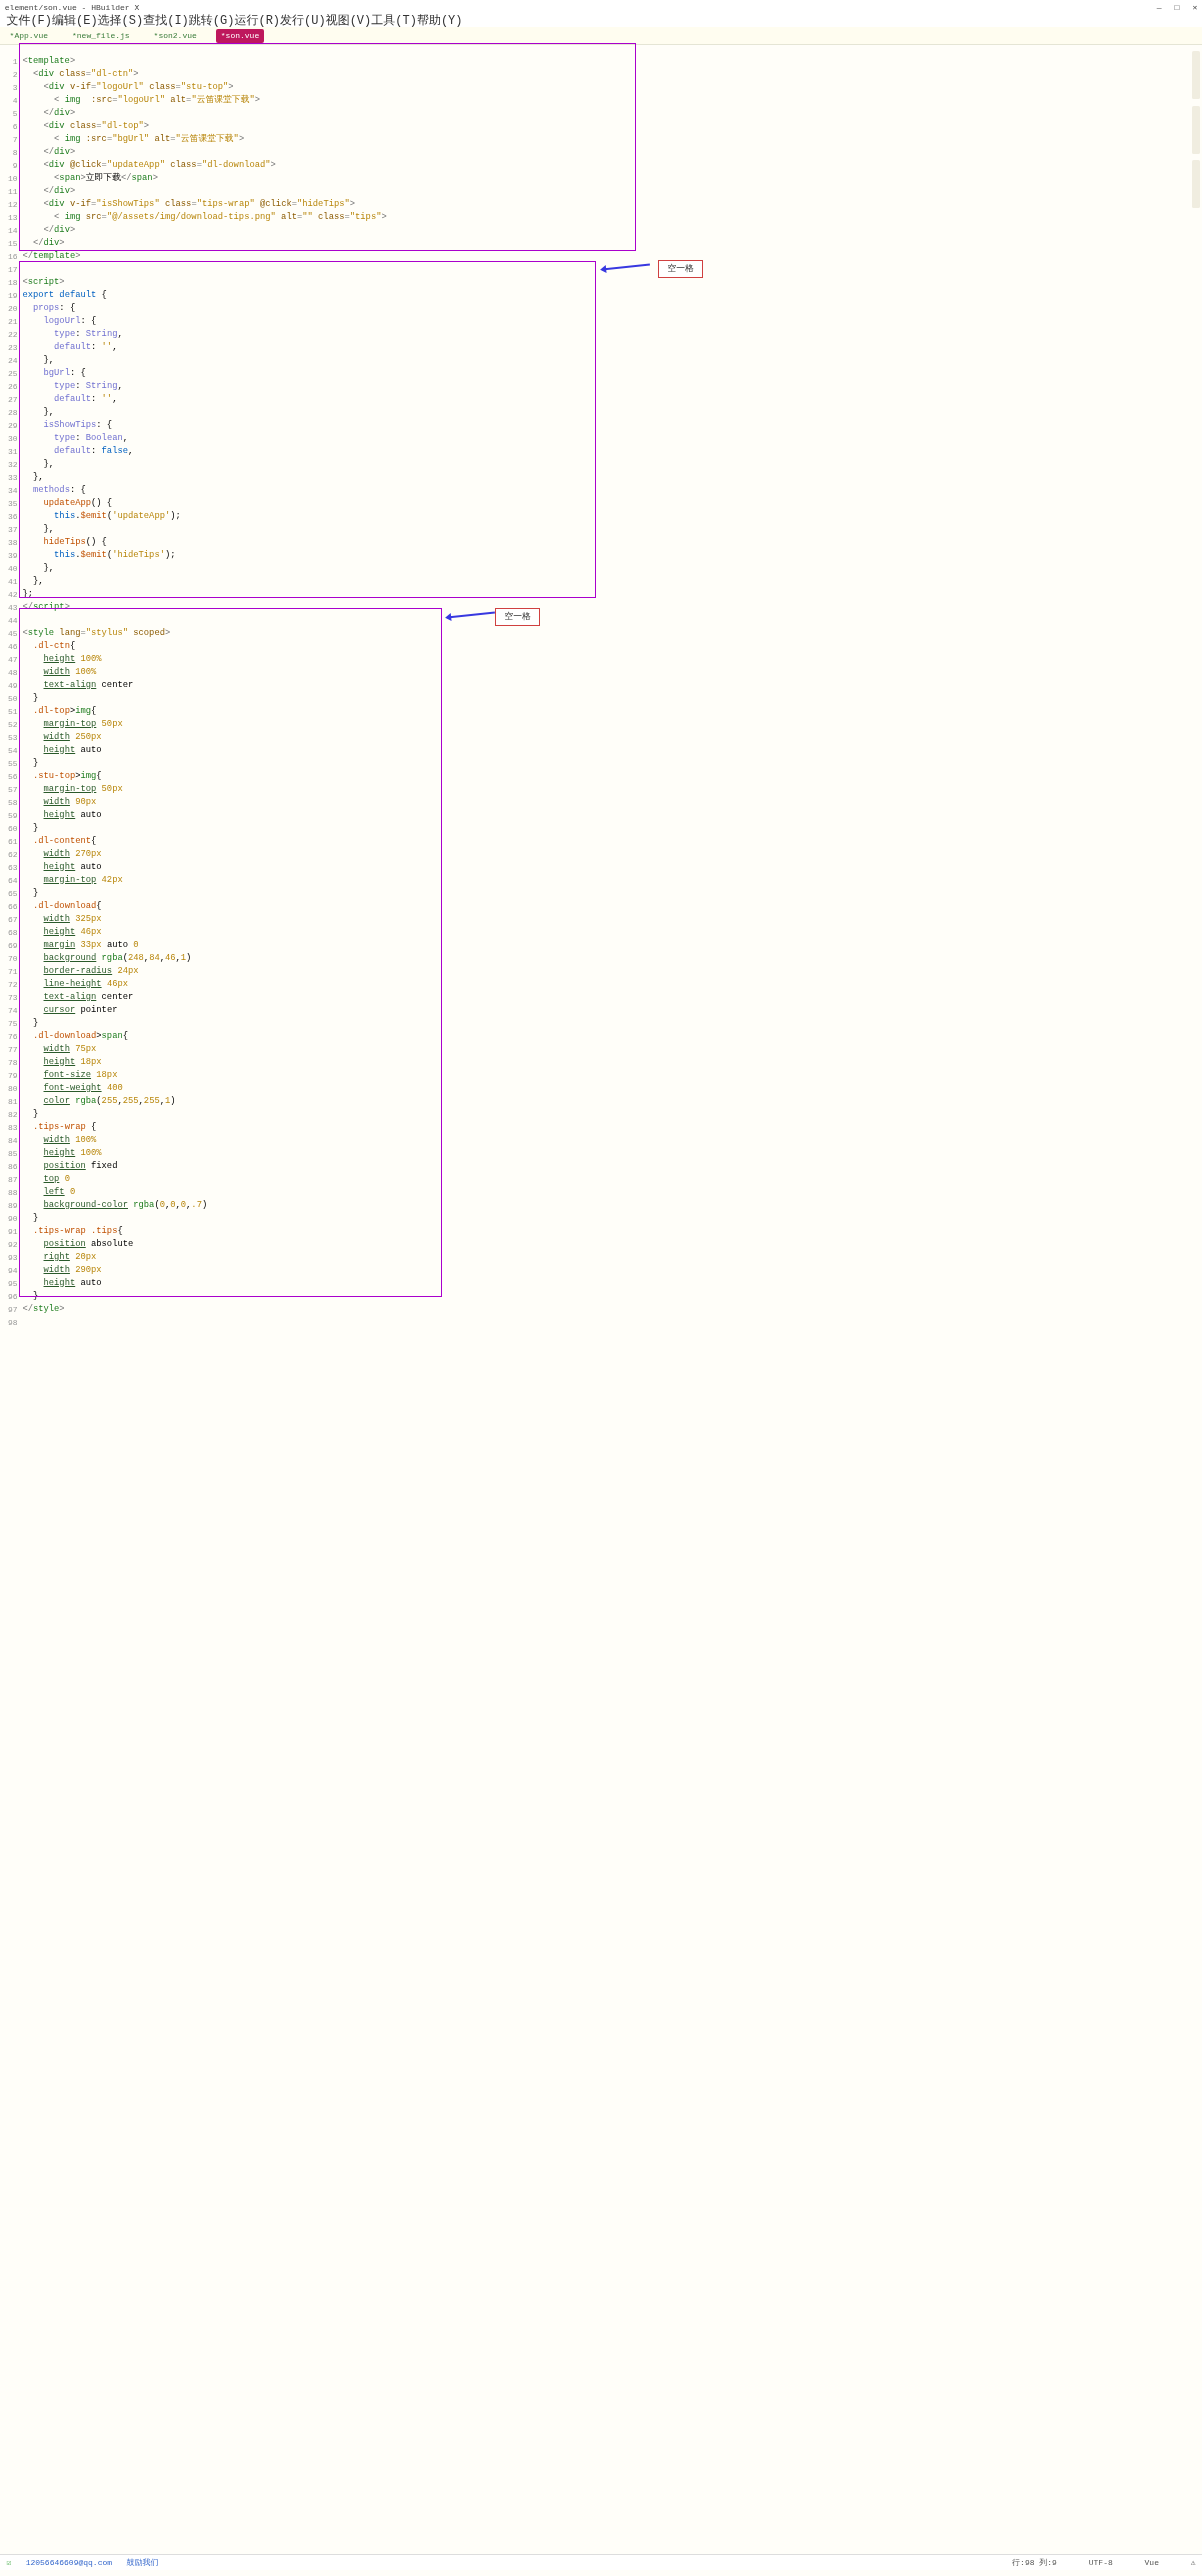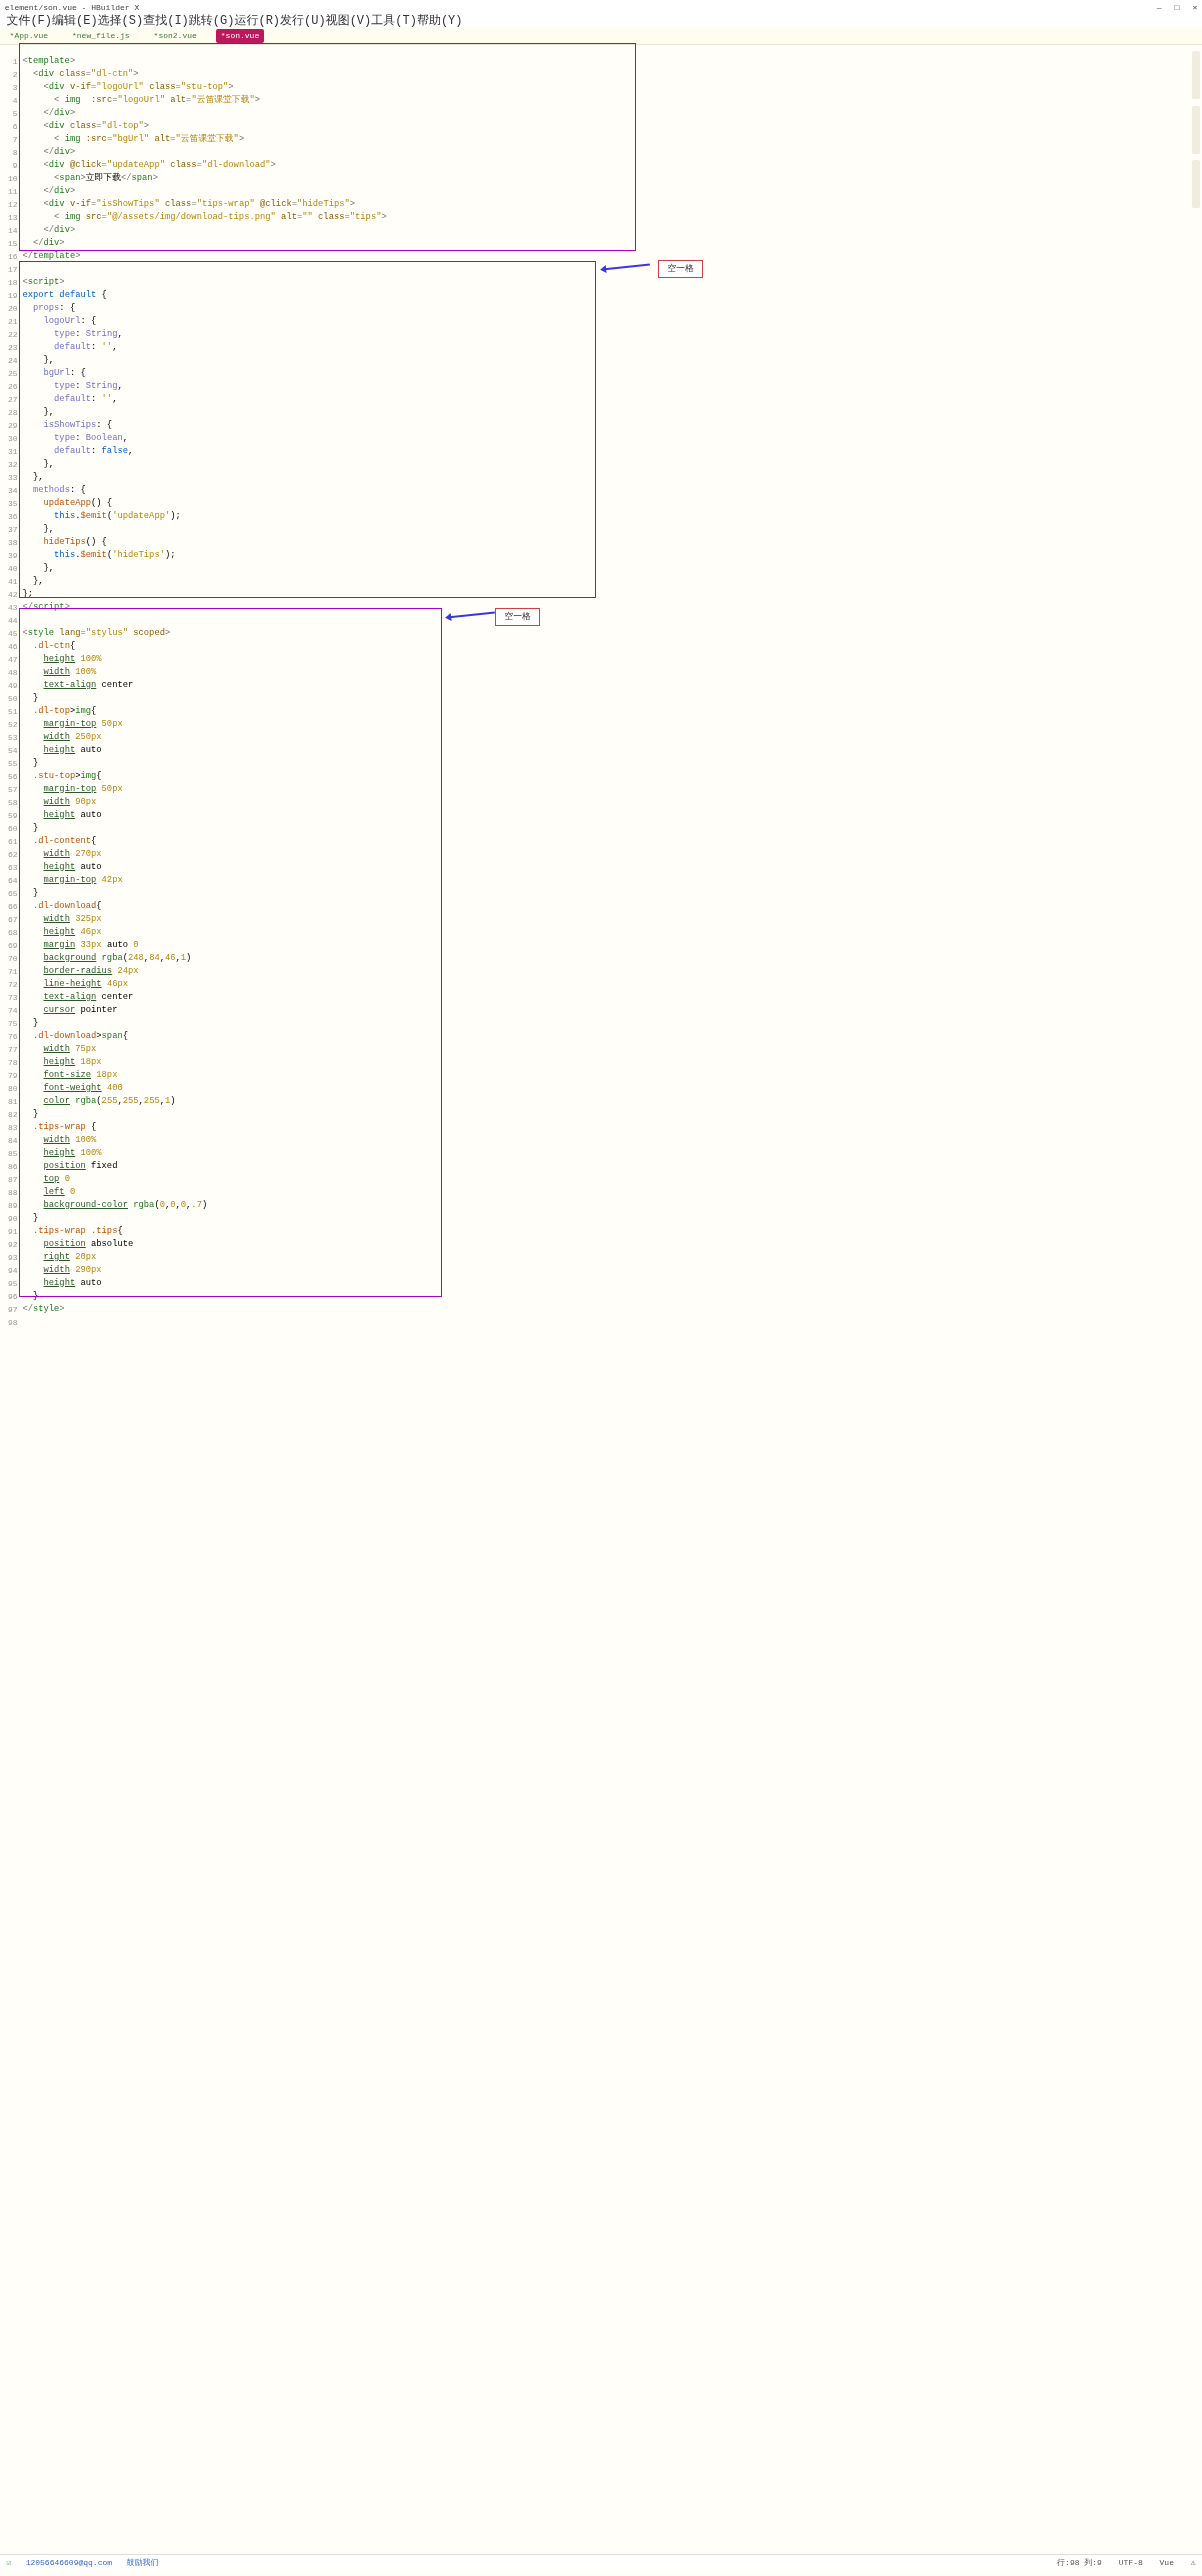--- a/index.html
+++ b/index.html
@@ -16,21 +16,21 @@
 .code{flex:1;padding-top:9.6px;font-size:8.8px;line-height:13px;position:relative;}
 .line{white-space:pre;height:13px;}
 .box{position:absolute;border:1.6px solid #aa00cc;pointer-events:none;}
 .arrow{position:absolute;width:48px;height:1.6px;background:#3838e0;}
 .arrow::before{content:"";position:absolute;left:-6.4px;top:-3.2px;border:4px solid transparent;border-right:6.4px solid #3838e0;}
 .badge{position:absolute;border:0.8px solid #d04040;background:#fff;padding:1.6px 8px;font-size:8.8px;color:#333;}
 .minimap{position:absolute;right:0;top:45px;width:11.2px;height:962px;background:#fffef9;}
 .minimap div{height:48px;background:#f0ede0;margin:6.4px 1.6px;border-radius:1.6px;}
 .status{position:absolute;bottom:6px;left:0;right:0;height:16px;background:#fff;border-top:0.8px solid #ddd;display:flex;align-items:center;justify-content:space-between;padding:0 6.4px;font-size:8px;color:#555;}
 .status .left span{margin-right:9.6px;}
-.status .right span{margin-left:12px;}
+.status .right span{margin-left:27px;}
 .c-tag{color:#1e7c1e;}
 .c-attr{color:#8b5a00;}
 .c-str{color:#b8860b;}
 .c-kw{color:#0060c0;}
 .c-id{color:#7070d0;}
 .c-this{color:#0060c0;}
 .c-func{color:#c05000;}
 .c-sel{color:#c05000;}
 .c-sel2{color:#1e7c1e;}
 .c-prop{color:#2a5a2a;text-decoration:underline;}

